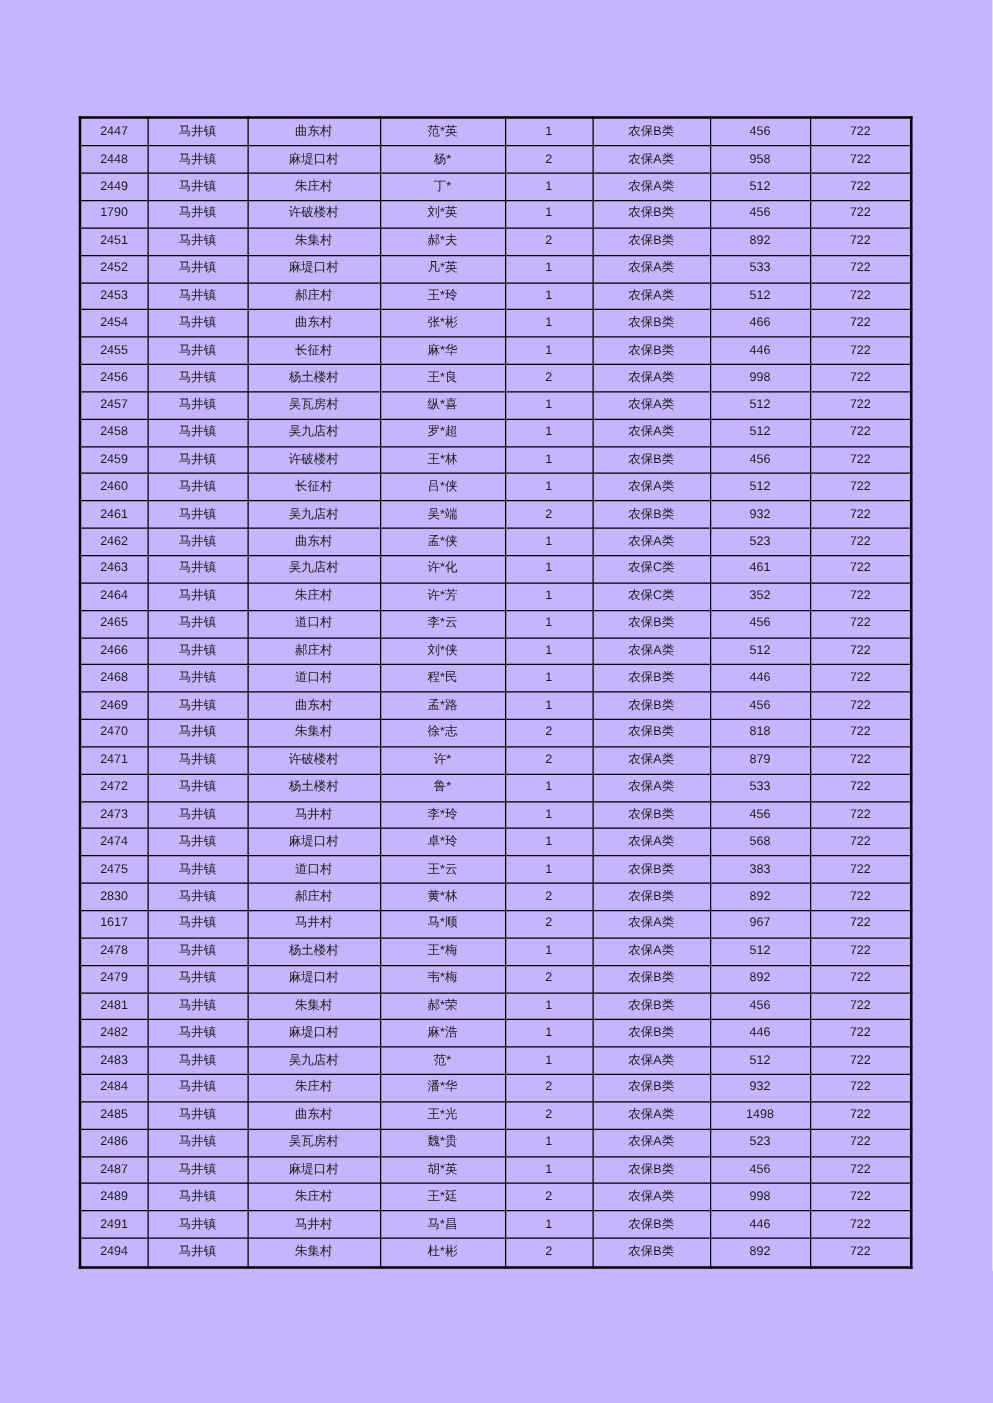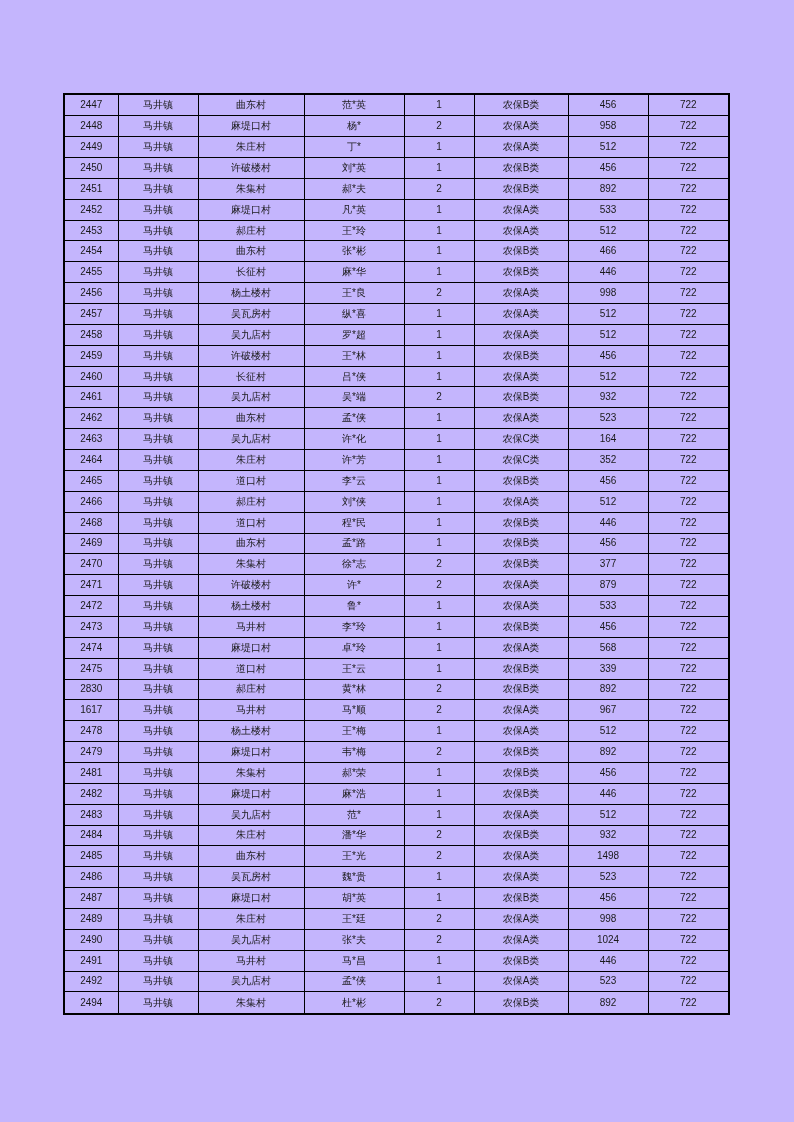--- a/index.html
+++ b/index.html
@@ -77,21 +77,21 @@
           <td>2449</td>
           <td>马井镇</td>
           <td>朱庄村</td>
           <td>丁*</td>
           <td>1</td>
           <td>农保A类</td>
           <td>512</td>
           <td>722</td>
         </tr>
         <tr>
-          <td>2450</td>
+          <td>1790</td>
           <td>马井镇</td>
           <td>许破楼村</td>
           <td>刘*英</td>
           <td>1</td>
           <td>农保B类</td>
           <td>456</td>
           <td>722</td>
         </tr>
         <tr>
           <td>2451</td>
@@ -213,21 +213,21 @@
           <td>523</td>
           <td>722</td>
         </tr>
         <tr>
           <td>2463</td>
           <td>马井镇</td>
           <td>吴九店村</td>
           <td>许*化</td>
           <td>1</td>
           <td>农保C类</td>
-          <td>164</td>
+          <td>461</td>
           <td>722</td>
         </tr>
         <tr>
           <td>2464</td>
           <td>马井镇</td>
           <td>朱庄村</td>
           <td>许*芳</td>
           <td>1</td>
           <td>农保C类</td>
           <td>352</td>
@@ -273,21 +273,21 @@
           <td>456</td>
           <td>722</td>
         </tr>
         <tr>
           <td>2470</td>
           <td>马井镇</td>
           <td>朱集村</td>
           <td>徐*志</td>
           <td>2</td>
           <td>农保B类</td>
-          <td>377</td>
+          <td>818</td>
           <td>722</td>
         </tr>
         <tr>
           <td>2471</td>
           <td>马井镇</td>
           <td>许破楼村</td>
           <td>许*</td>
           <td>2</td>
           <td>农保A类</td>
           <td>879</td>
@@ -323,21 +323,21 @@
           <td>568</td>
           <td>722</td>
         </tr>
         <tr>
           <td>2475</td>
           <td>马井镇</td>
           <td>道口村</td>
           <td>王*云</td>
           <td>1</td>
           <td>农保B类</td>
-          <td>339</td>
+          <td>383</td>
           <td>722</td>
         </tr>
         <tr>
           <td>2830</td>
           <td>马井镇</td>
           <td>郝庄村</td>
           <td>黄*林</td>
           <td>2</td>
           <td>农保B类</td>
           <td>892</td>
@@ -447,47 +447,27 @@
           <td>2489</td>
           <td>马井镇</td>
           <td>朱庄村</td>
           <td>王*廷</td>
           <td>2</td>
           <td>农保A类</td>
           <td>998</td>
           <td>722</td>
         </tr>
         <tr>
-          <td>2490</td>
-          <td>马井镇</td>
-          <td>吴九店村</td>
-          <td>张*夫</td>
-          <td>2</td>
-          <td>农保A类</td>
-          <td>1024</td>
-          <td>722</td>
-        </tr>
-        <tr>
           <td>2491</td>
           <td>马井镇</td>
           <td>马井村</td>
           <td>马*昌</td>
           <td>1</td>
           <td>农保B类</td>
           <td>446</td>
-          <td>722</td>
-        </tr>
-        <tr>
-          <td>2492</td>
-          <td>马井镇</td>
-          <td>吴九店村</td>
-          <td>孟*侠</td>
-          <td>1</td>
-          <td>农保A类</td>
-          <td>523</td>
           <td>722</td>
         </tr>
         <tr>
           <td>2494</td>
           <td>马井镇</td>
           <td>朱集村</td>
           <td>杜*彬</td>
           <td>2</td>
           <td>农保B类</td>
           <td>892</td>

